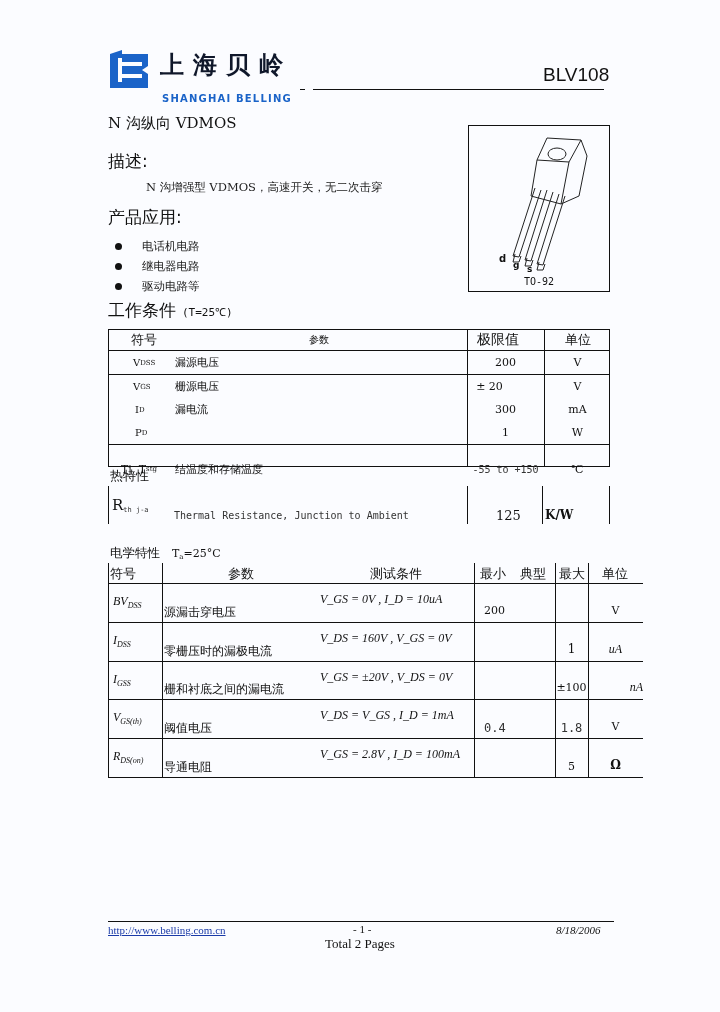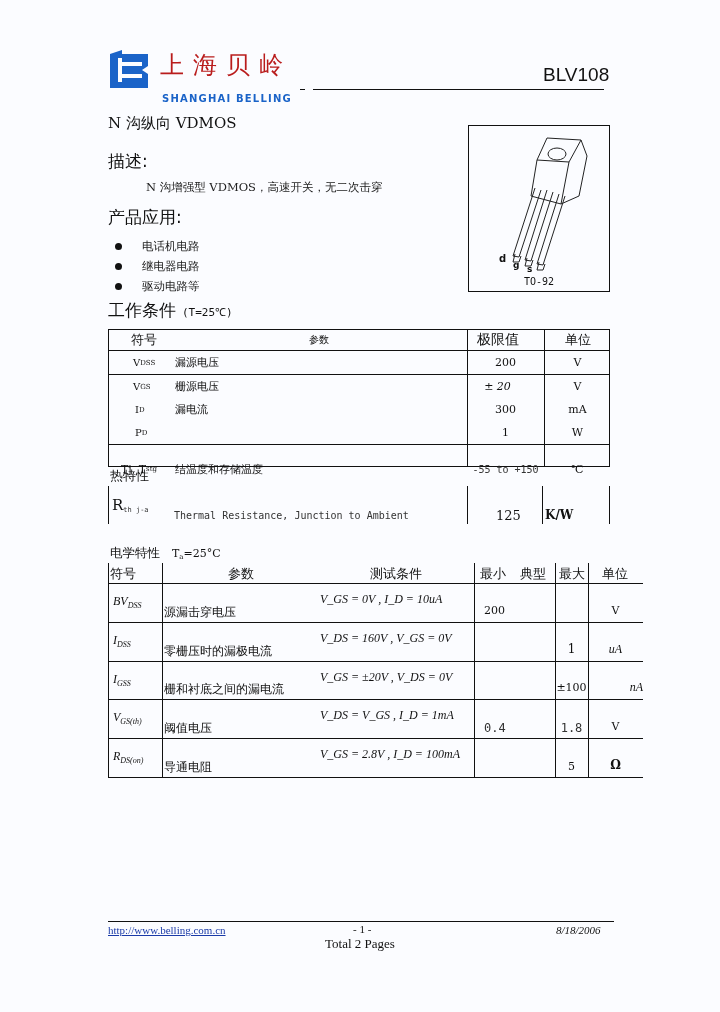--- a/index.html
+++ b/index.html
@@ -2,21 +2,21 @@
 <html><head>
 <meta charset="utf-8">
 <style>
   * { box-sizing: border-box; margin: 0; padding: 0; }
   html, body { width: 720px; height: 1012px; background: #fbfcff; overflow: hidden; }
   body { position: relative; font-family: "DejaVu Serif", serif; color: #111; }
   .abs { position: absolute; }
 
   
   .logo-mark { left: 108px; top: 50px; width: 42px; height: 40px; }
-  .logo-cn { left: 160px; top: 49px; font-family: "DejaVu Sans", sans-serif; font-weight: normal; font-size: 24px; letter-spacing: 9px; color: #b91c1c; white-space: nowrap; }
+  .logo-cn { left: 160px; top: 49px; font-family: "DejaVu Sans", sans-serif; font-weight: bold; font-size: 24px; letter-spacing: 9px; color: #0f172a; white-space: nowrap; }
   .logo-en { left: 162px; top: 93px; font-family: "DejaVu Sans", sans-serif; font-weight: bold; font-size: 10px; letter-spacing: 1.2px; color: #1a63c8; white-space: nowrap; }
   .hdr-dash { left: 300px; top: 89px; width: 5px; height: 1px; background: #111; }
   .hdr-line { left: 313px; top: 89px; width: 291px; height: 1px; background: #111; }
   .part-no { left: 543px; top: 64px; font-family: "Liberation Sans", sans-serif; font-size: 19px; color: #111; }
 
   .title { left: 108px; top: 114px; font-size: 15px; }
   .h2 { font-family: "DejaVu Sans", sans-serif; font-size: 17px; }
   .desc { left: 146px; top: 180px; font-size: 11.5px; color: #222; }
   .bullets { left: 115px; top: 236px; font-size: 11.5px; color: #222; }
   .bullets li { list-style: none; height: 20px; display: flex; align-items: center; }
@@ -143,21 +143,21 @@
     <div class="cell" style="left:358px; width:77px; justify-content:center;">200</div>
     <div class="cell" style="left:435px; width:67px; justify-content:center;">V</div>
   </div>
 
   <div class="row" style="top:45px; height:23px;">
     <div class="cell" style="left:24px; font-size:10px;">
         <span>V</span>
         <span class="sub">GS</span>
       </div>
     <div class="cell" style="left:66px;">栅源电压</div>
-    <div class="cell" style="left:350px; width:77px; justify-content:center;font-style:italic;">± 20</div>
+    <div class="cell" style="left:342px; width:77px; justify-content:center;">± 20</div>
     <div class="cell" style="left:435px; width:67px; justify-content:center;">V</div>
   </div>
 
   <div class="row" style="top:68px; height:23px;">
     <div class="cell" style="left:26px; font-size:10px;">
         <span>I</span>
         <span class="sub">D</span>
       </div>
     <div class="cell" style="left:66px;">漏电流</div>
     <div class="cell" style="left:358px; width:77px; justify-content:center;">300</div>

